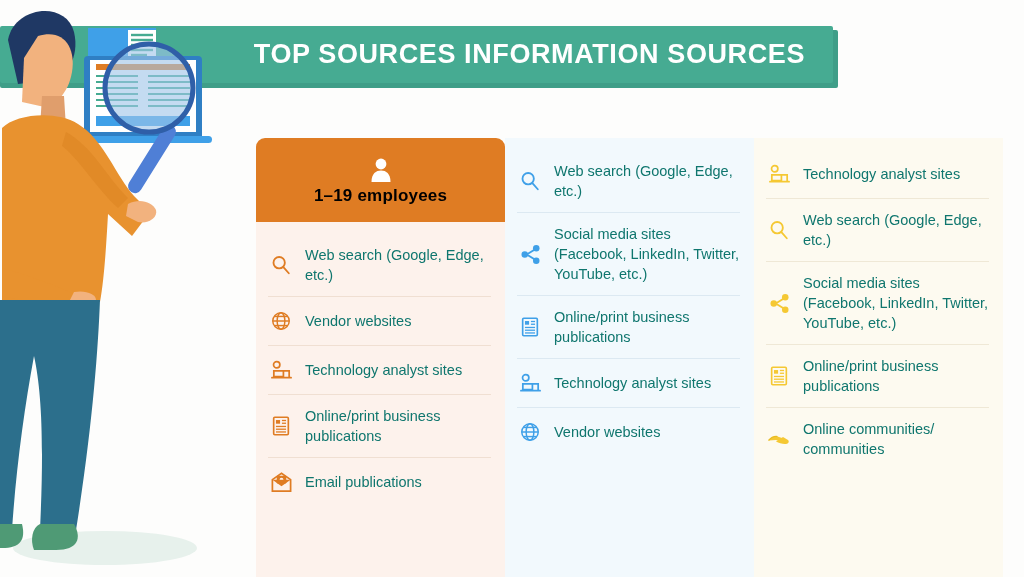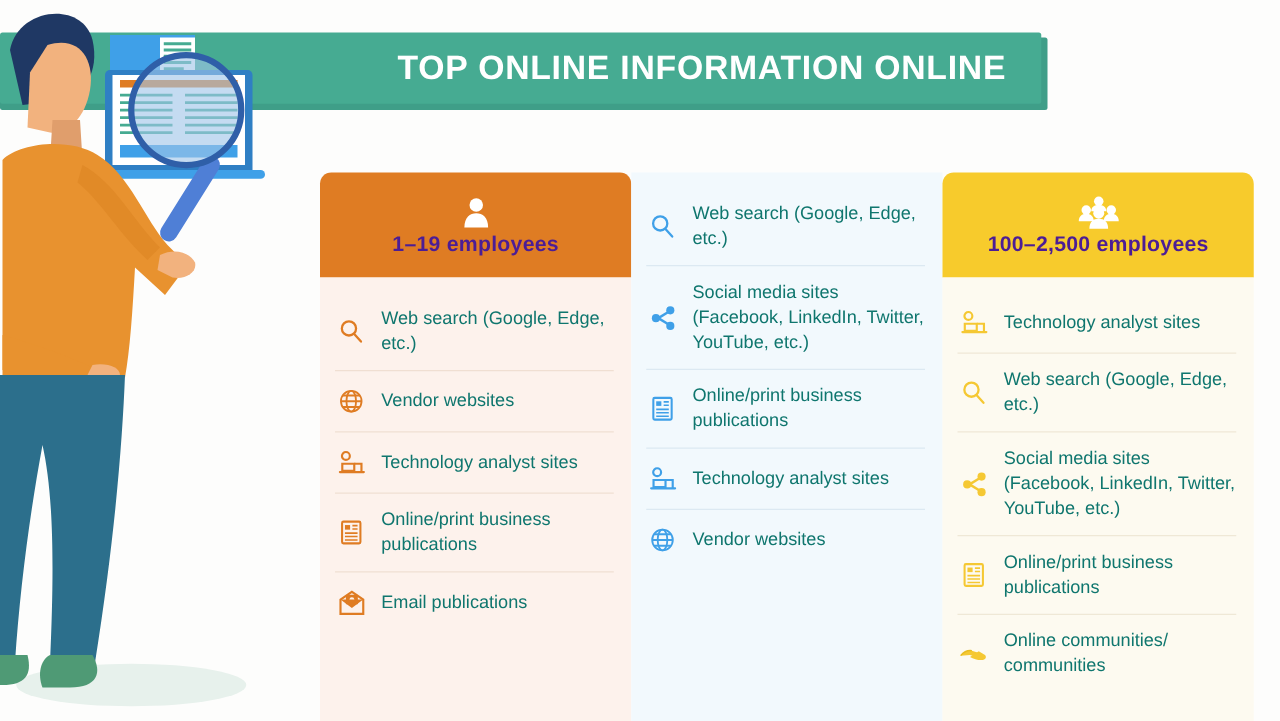--- a/index.html
+++ b/index.html
@@ -59,21 +59,21 @@
   .col-body { flex: 1; padding: 12px 14px 0 12px; }
 
   .col-head {
     height: 84px;
     border-radius: 9px 9px 0 0;
     display: flex;
     flex-direction: column;
     align-items: center;
     justify-content: center;
     gap: 2px;
-    color: #4c1d95;
+    color: #000000;
   }
   .col-head .head-icon { height: 30px; display: flex; align-items: flex-end; }
   .col-head .head-label {
     font-size: 17px; font-weight: bold; letter-spacing: 0.2px;
     white-space: nowrap;
   }
 
   
   .item {
     display: flex;
@@ -92,21 +92,21 @@
     font-family: "Liberation Sans", sans-serif;
   }
 </style>
 </head>
 <body>
 
 <div id="stage">
 
   <div class="banner-shadow"></div>
   <div class="banner">
-    <div class="banner-title">TOP ONLINE INFORMATION ONLINE</div>
+    <div class="banner-title">TOP SOURCES INFORMATION SOURCES</div>
   </div>
 
   <svg class="illus" viewBox="0 0 250 577" xmlns="http://www.w3.org/2000/svg">
     <ellipse cx="105" cy="548" rx="92" ry="17" fill="#e7f1ec"></ellipse>
 
     <g>
       <rect x="88" y="28" width="68" height="40" fill="#3fa0e8"></rect>
       <rect x="128" y="30" width="28" height="32" fill="#ffffff"></rect>
       <g stroke="#46ab92" stroke-width="2.4">
         <line x1="131" y1="35" x2="153" y2="35"></line>
@@ -293,35 +293,20 @@
                 <line x1="4.6" y1="7" x2="19.4" y2="7"></line>
                 <line x1="4.6" y1="17" x2="19.4" y2="17"></line>
               </svg>
           </span>
           <span class="item-label">Vendor websites</span>
         </div>
       </div>
     </div>
 
     <div class="col">
-      <div class="col-head" style="background:#f7cb2c">
-        <div class="head-icon">
-          <svg width="34" height="28" viewBox="0 0 34 28">
-              <circle cx="17" cy="5" r="3.8" fill="#fff"></circle>
-              <path d="M11 13 C11 9.5 13.5 8 17 8 C20.5 8 23 9.5 23 13 Z" fill="#fff"></path>
-              <circle cx="7" cy="12" r="3.8" fill="#fff"></circle>
-              <path d="M1 21 C1 17 3.5 15 7 15 C10.5 15 13 17 13 21 Z" fill="#fff"></path>
-              <circle cx="27" cy="12" r="3.8" fill="#fff"></circle>
-              <path d="M21 21 C21 17 23.5 15 27 15 C30.5 15 33 17 33 21 Z" fill="#fff"></path>
-              <circle cx="17" cy="14.5" r="4.4" fill="#fff"></circle>
-              <path d="M9.5 27 C9.5 21.5 12.5 19 17 19 C21.5 19 24.5 21.5 24.5 27 Z" fill="#fff"></path>
-            </svg>
-        </div>
-        <div class="head-label">100–2,500 employees</div>
-      </div>
       <div class="col-body" style="background:#fdfaf0">
         <div class="item" style="border-bottom-color:#efe8d6">
           <span class="item-icon">
             <svg width="23" height="23" viewBox="0 0 24 24" fill="none" stroke="#f5c833" stroke-width="1.8">
                 <circle cx="7" cy="6" r="3.3"></circle>
                 <path d="M4 12.5 h10 v6 h-10 z"></path>
                 <line x1="2" y1="19.5" x2="22" y2="19.5" stroke-linecap="round"></line>
                 <path d="M14 12.5 h6 v7"></path>
               </svg>
           </span>

